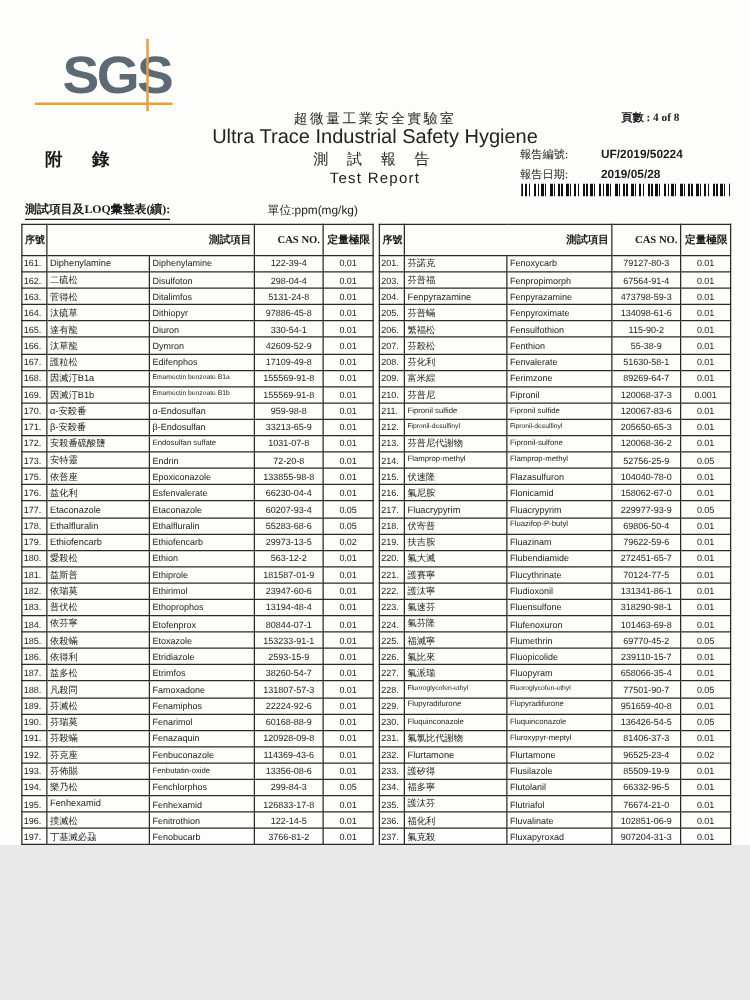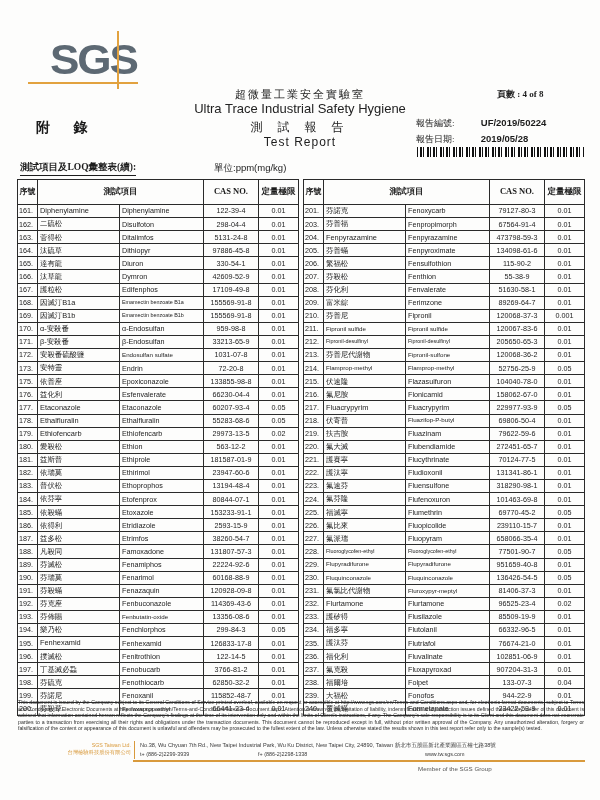--- a/index.html
+++ b/index.html
@@ -1,54 +1,54 @@
 <!DOCTYPE html>
 <html><head>
 <meta charset="utf-8">
 <style>
   html,body { margin:0; padding:0; background:#e9e9e9; }
   .page {
-    position:relative; width:600px; height:800px; margin:0 auto;
+    position:relative; width:600px; height:676px; margin:0 auto;
     background:#fdfdfc; overflow:hidden;
     font-family:"Liberation Sans", sans-serif; color:#1c1c1c;
   }
   
   .logo-text {
     position:absolute; left:50px; top:36px;
     font-size:42px; font-weight:bold; letter-spacing:-2px;
     color:#5d6973; font-family:"Liberation Sans", sans-serif;
     transform:scale(1.05,1.0); transform-origin:left top;
   }
   .logo-hline { position:absolute; left:28px; top:82px; width:110px; height:2px; background:#e2a23f; }
   .logo-vline { position:absolute; left:117px; top:31px; width:2px; height:58px; background:#e2a23f; }
   
   .hc { position:absolute; left:160px; width:280px; text-align:center; }
   .lab-zh  { top:87px;  font-size:11px; letter-spacing:2px; font-family:"Liberation Serif", serif; }
-  .lab-en  { top:101px; font-size:13px; color:#222; }
+  .lab-en  { top:101px; font-size:16px; color:#222; }
   .rep-zh  { top:119px; font-size:12px; letter-spacing:6px; font-family:"Liberation Serif", serif; }
   .rep-en  { top:135px; font-size:12px; letter-spacing:1px; }
   .appendix { position:absolute; left:36px; top:119px; font-size:14px; font-weight:bold; letter-spacing:10px; font-family:"Liberation Serif", serif; }
   .page-label { position:absolute; left:497px; top:88px; font-size:9px; font-family:"Liberation Serif", serif; font-weight:bold; }
   .rep-row { position:absolute; left:416px; font-size:9px; font-family:"Liberation Serif", serif; }
   .rep-row b { font-family:"Liberation Sans", sans-serif; font-size:9.5px;padding-left:24px; }
   .barcode {
     position:absolute; left:417px; top:147px; width:167px; height:10px;
     background:repeating-linear-gradient(90deg,
       #111 0 1px, #fff 1px 3px, #111 3px 5px, #fff 5px 6px,
       #111 6px 7px, #fff 7px 10px, #111 10px 12px, #fff 12px 13px);
   }
   
   .tbl-title { position:absolute; left:20px; top:161px; font-size:9.5px; font-weight:bold;
                font-family:"Liberation Serif", serif; border-bottom:1px solid #1c1c1c; padding-bottom:1px; }
   .tbl-unit  { position:absolute; left:214px; top:162px; font-size:9.5px; }
   
   .tables { position:absolute; left:17px; top:179px; display:flex; gap:4px; }
   table { border-collapse:collapse; table-layout:fixed; width:281px; border:1.5px solid #111; }
   th, td { border:1px solid #2a2a2a; padding:0 2px; overflow:hidden; white-space:nowrap; }
-  th { height:24px; font-size:8.5px; font-weight:bold; text-align:center;
+  th { height:24px; font-size:8.5px; font-weight:bold; text-align:right;
        font-family:"Liberation Serif", serif; line-height:1.1; }
   th.c-no { font-size:8px; padding:0 1px; }
   td { height:12.1px; font-size:7.2px; line-height:1; }
   td.c-no  { text-align:left; padding:0 1px; }
   td.c-zh  { text-align:left; font-size:7.4px; }
   td.c-en  { text-align:left; }
   td.c-cas { text-align:center; }
   td.c-loq { text-align:center; }
   .t-s  { font-size:6.2px !important; }
   .t-xs { font-size:5.4px !important; }

